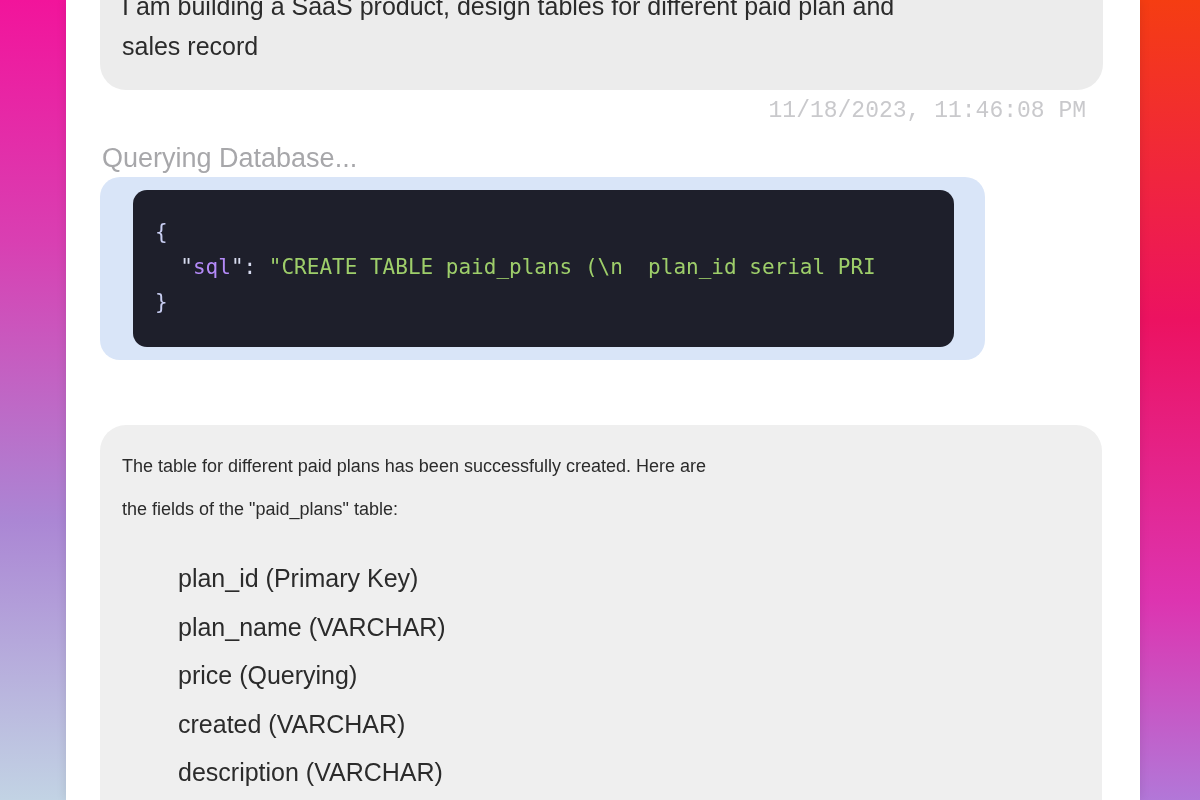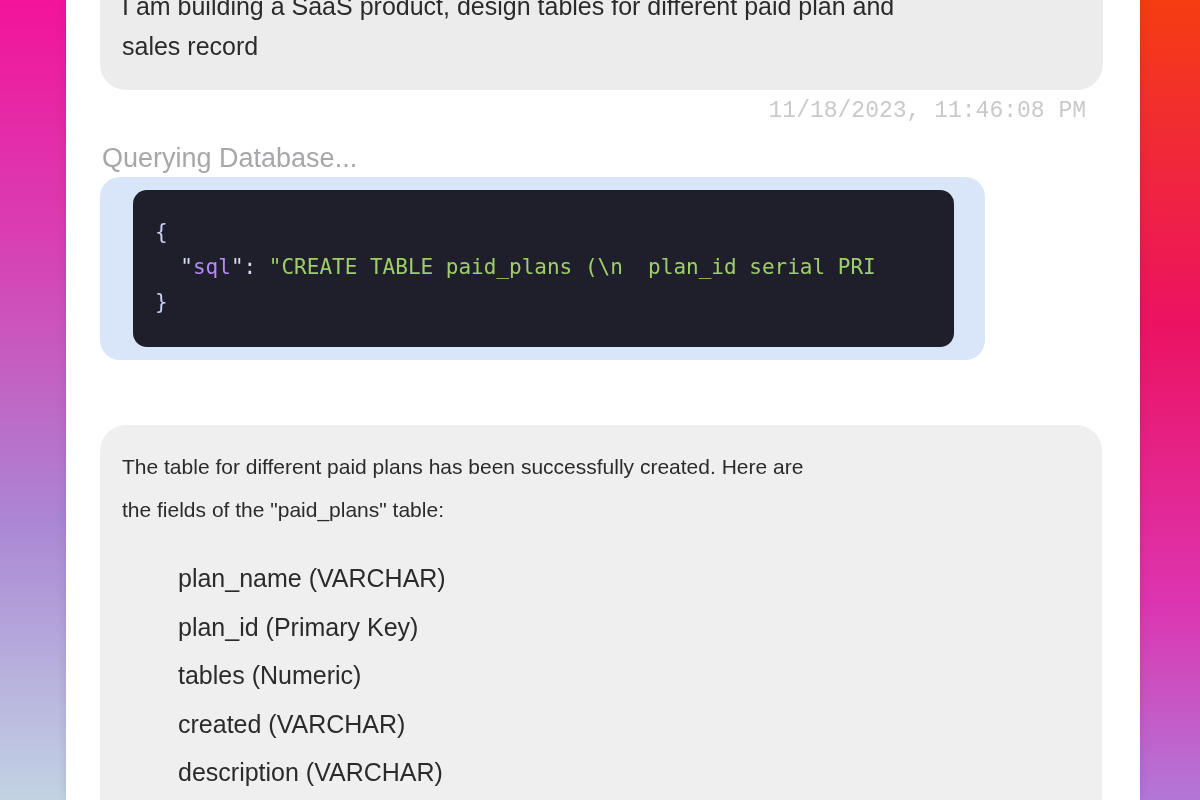--- a/index.html
+++ b/index.html
@@ -75,21 +75,21 @@
   .tok-quote  { color: #d8dcf0; }
   .tok-key    { color: #b48af8; }
   .tok-string { color: #9ece6a; }
 
   .assistant-bubble {
     left: 100px; top: 425px; width: 1002px; height: 430px;
     background: #efefef;
     padding: 20px 24px 0 22px;
   }
   .assistant-paragraph {
-    font-size: 21px; line-height: 43px;
+    font-size: 18px; line-height: 43px;
     white-space: pre-line;
   }
   .field-list { margin-top: 23px; padding-left: 56px; }
   .field-item { font-size: 25px; line-height: 48.5px; }
 </style>
 </head>
 <body>
 
 <div class="stage">
 
@@ -112,23 +112,23 @@
           <div class="code-line"><span class="tok-punct">{</span></div>
           <div class="code-line"><span class="tok-punct">  </span><span class="tok-quote">"</span><span class="tok-key">sql</span><span class="tok-quote">":</span><span class="tok-string"> "CREATE TABLE paid_plans (\n  plan_id serial PRI</span></div>
           <div class="code-line"><span class="tok-punct">}</span></div>
         </div>
       </div>
 
       <div class="bubble assistant-bubble">
         <div class="assistant-paragraph">The table for different paid plans has been successfully created. Here are
 the fields of the "paid_plans" table:</div>
         <div class="field-list">
+          <div class="field-item">plan_id (Primary Key)</div>
           <div class="field-item">plan_name (VARCHAR)</div>
-          <div class="field-item">plan_id (Primary Key)</div>
-          <div class="field-item">tables (Numeric)</div>
+          <div class="field-item">price (Querying)</div>
           <div class="field-item">created (VARCHAR)</div>
           <div class="field-item">description (VARCHAR)</div>
         </div>
       </div>
 
     </div>
   </div>
 </div>
 
 </body></html>

